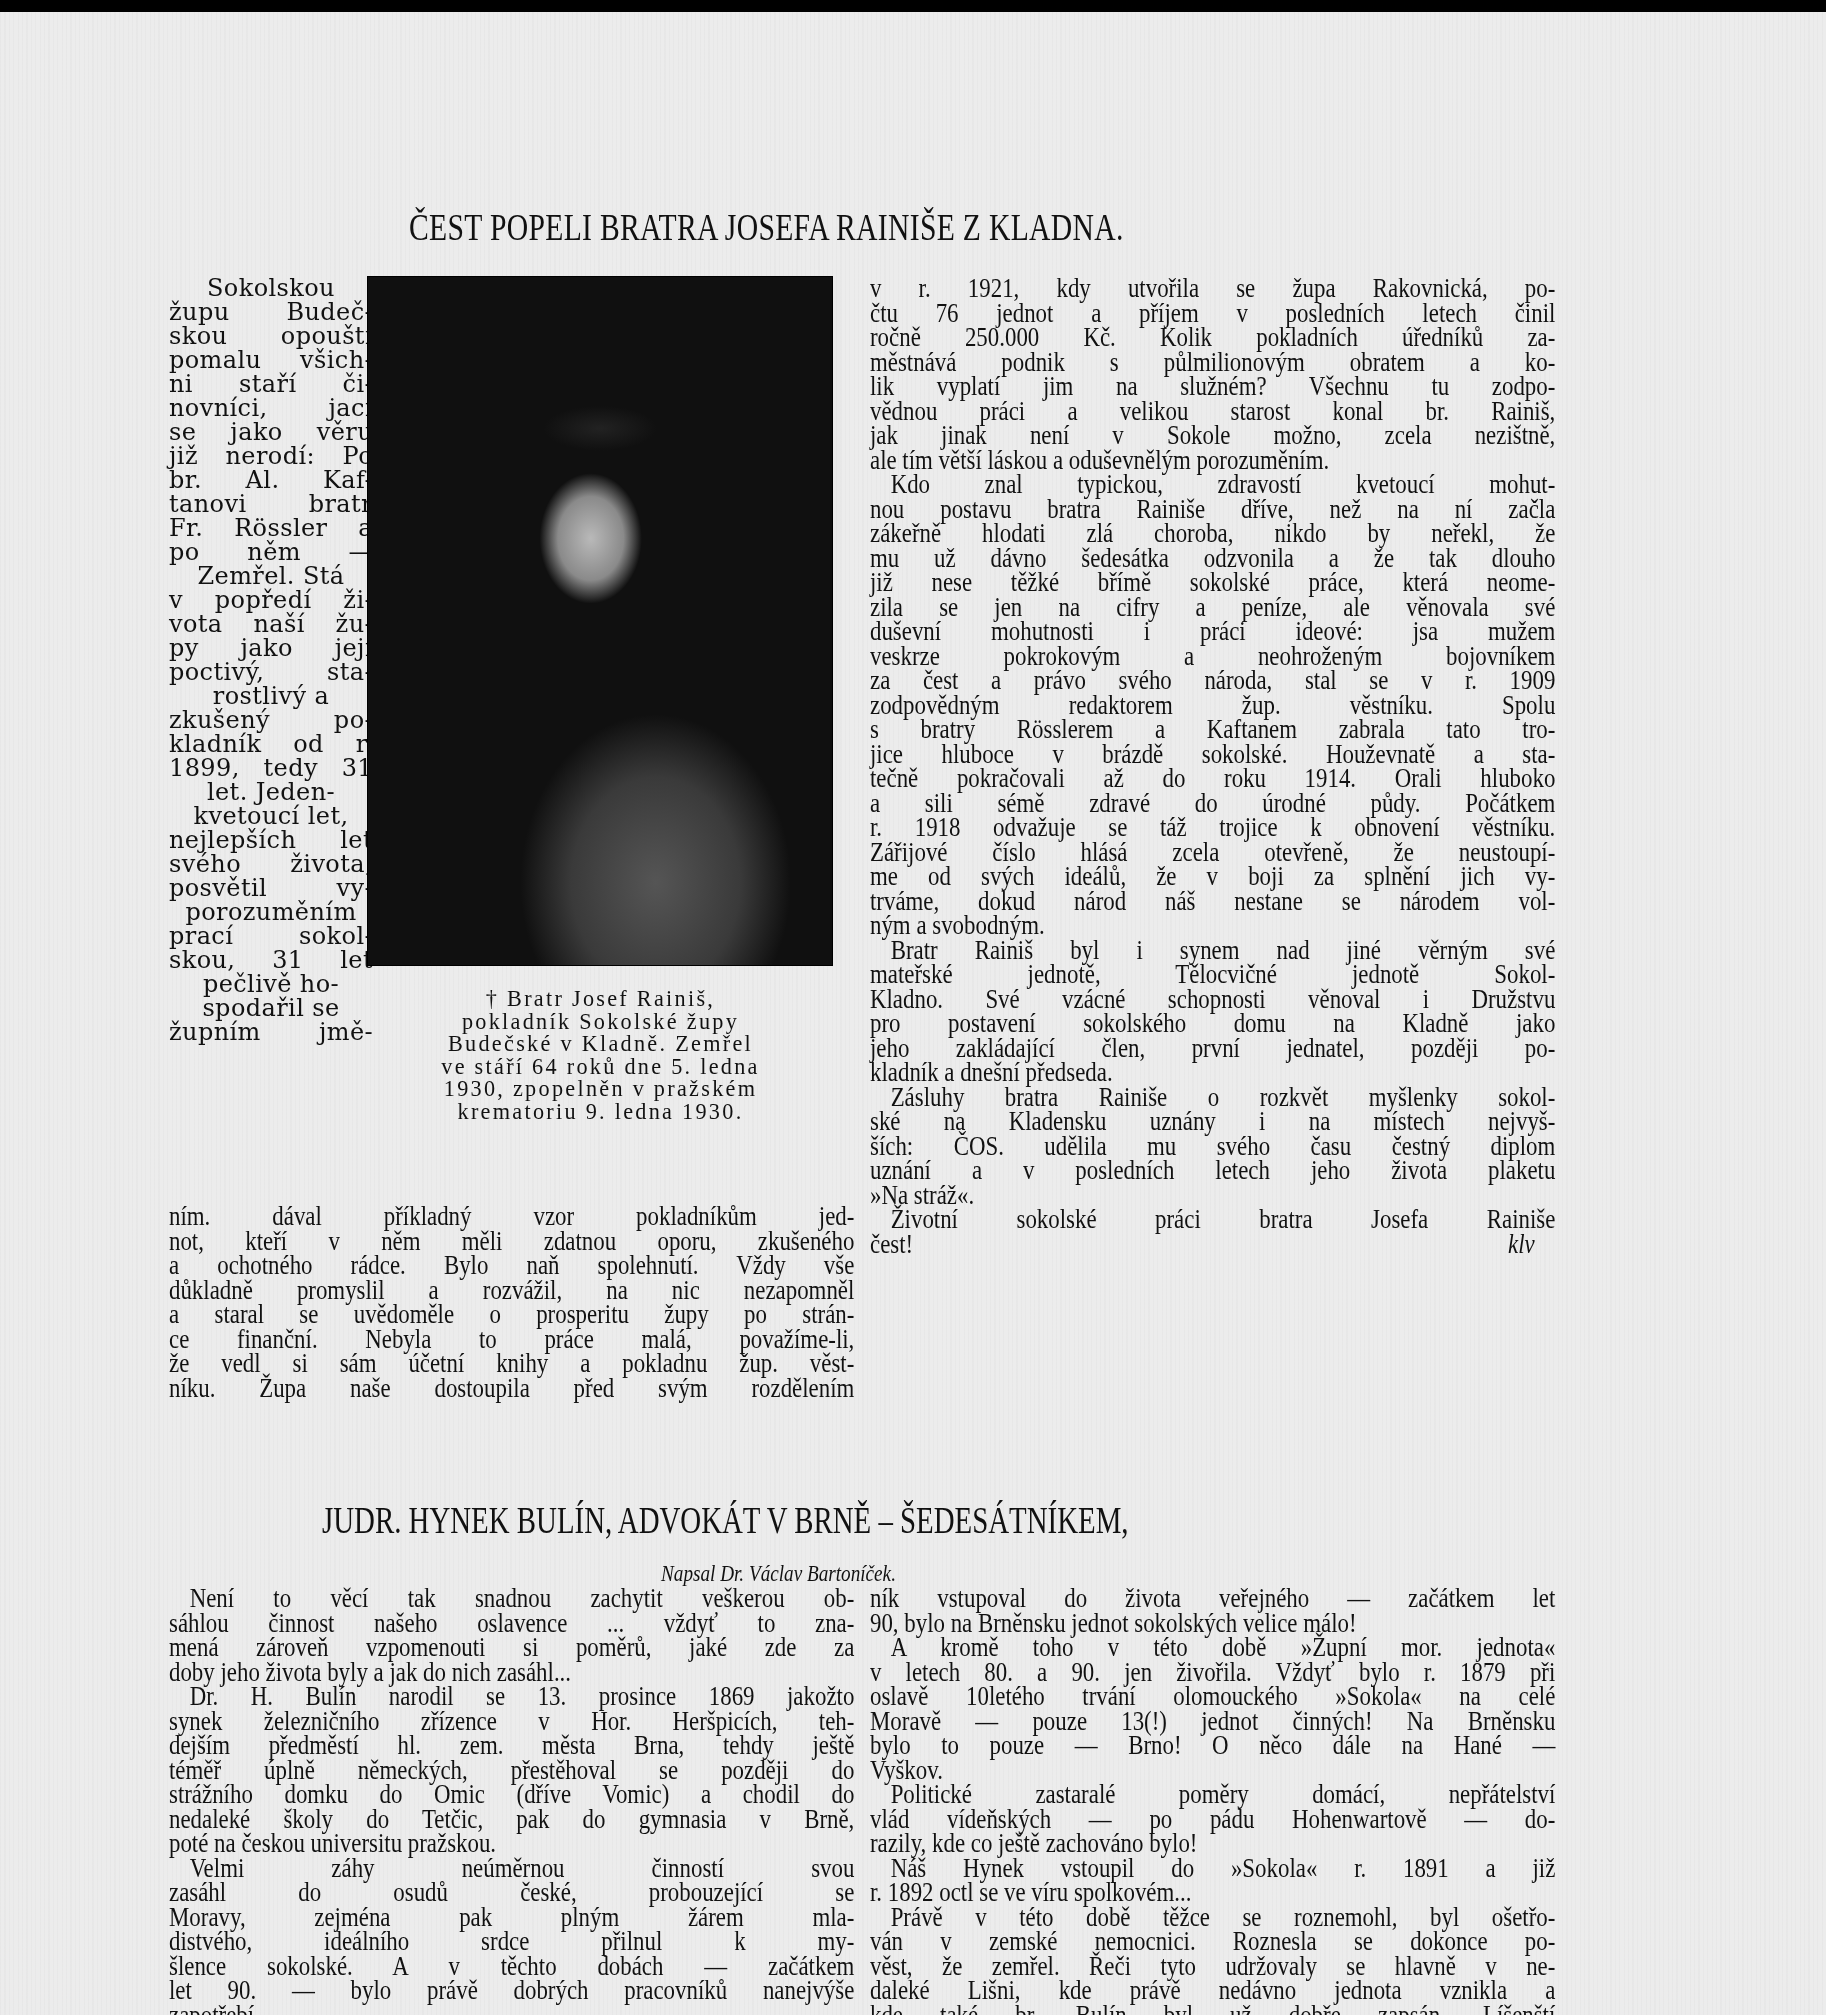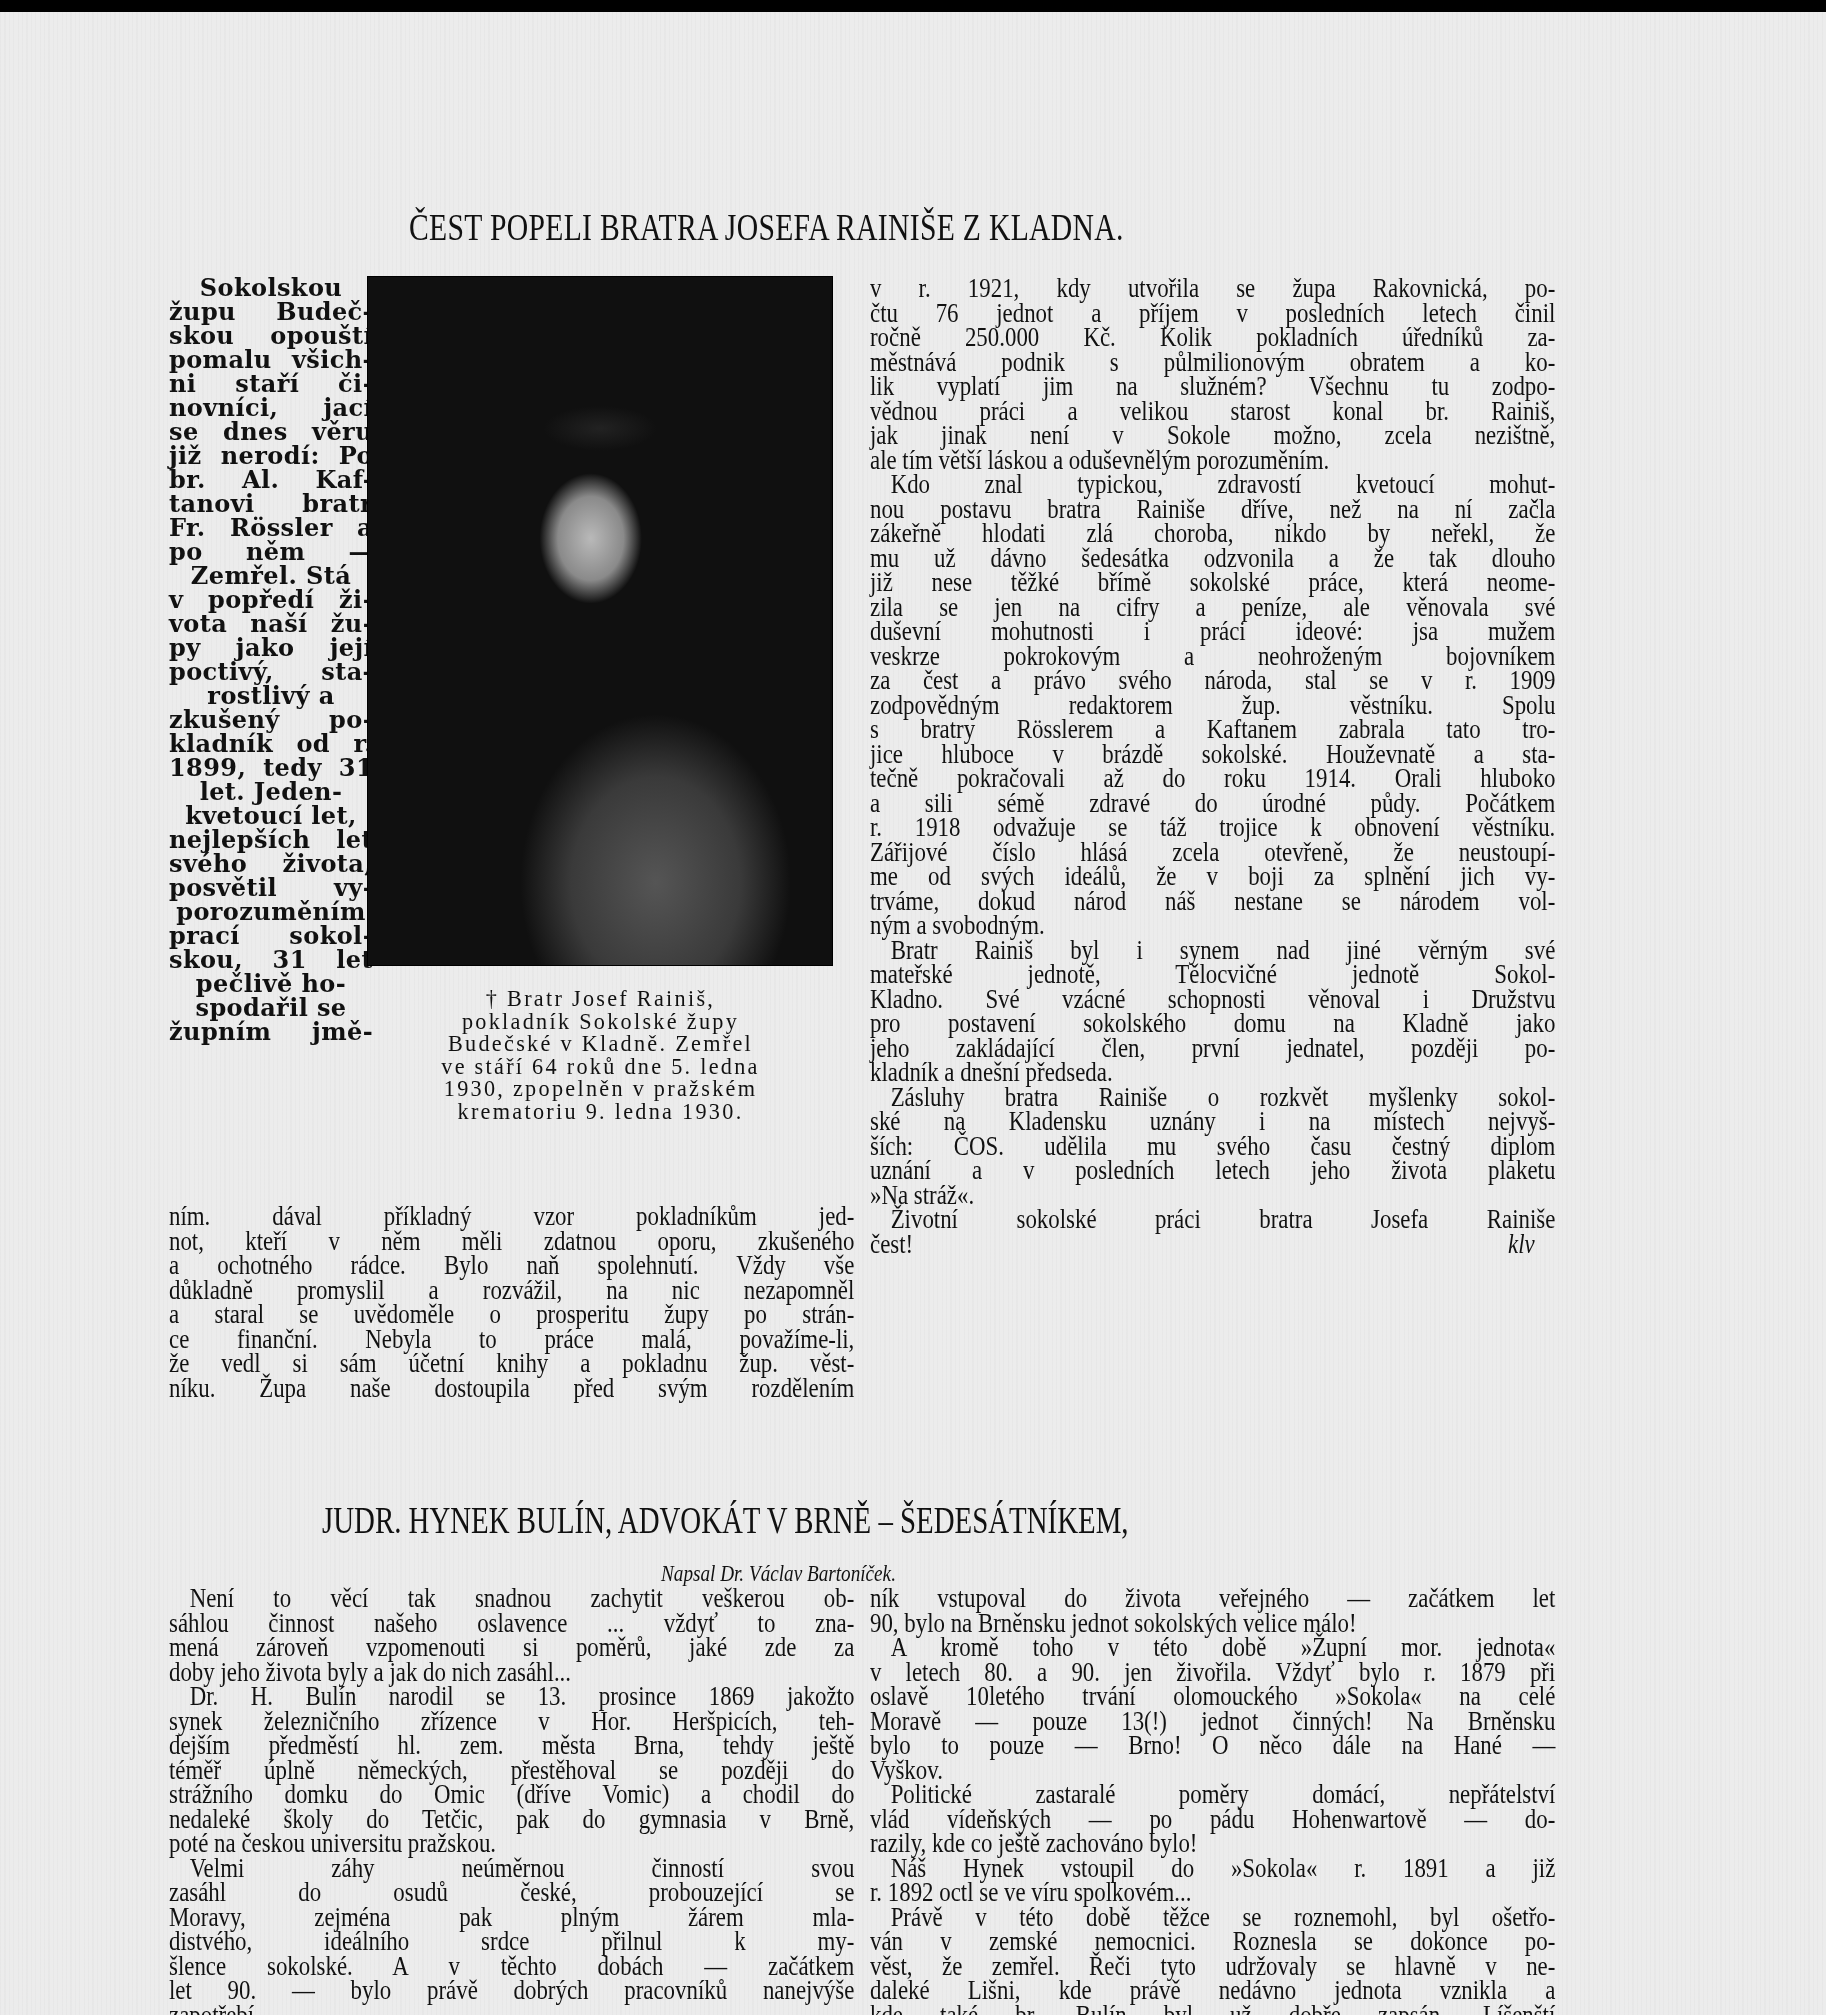--- a/index.html
+++ b/index.html
@@ -3,21 +3,21 @@
 <meta charset="utf-8">
 <style>
   html, body { margin:0; padding:0; }
   body { width:1826px; height:2354px; background:#000; position:relative; overflow:hidden; }
   .page { position:absolute; left:0; top:12px; width:1826px; height:2341px; background:#ececec;
           background-image: repeating-linear-gradient(90deg, rgba(0,0,0,0.018) 0 1.2px, transparent 1.2px 4.4px); }
   .serif { font-family: "Liberation Serif", "DejaVu Serif", serif; color:#111; }
   .title1 { position:absolute; left:409px; top:193px; font-size:38px; letter-spacing:0.4px; transform:scaleX(0.78); transform-origin:left top; white-space:nowrap; }
   .col { position:absolute; font-size:26.6px; line-height:24.5px; white-space:nowrap; }
   .col div { height:24.5px; }
-  .narrow { left:169px; top:264px; width:204px; font-family:"DejaVu Serif", serif; font-weight:bold; font-size:24px; line-height:24px; letter-spacing:0.4px; }
+  .narrow { left:169px; top:264px; width:204px; font-family:"DejaVu Serif", serif; font-weight:normal; font-size:24px; line-height:24px; letter-spacing:0.4px; }
   .narrow div { height:24px; text-align:justify; text-align-last:justify; }
   .narrow div.c { text-align-last:center; }
   .photo { position:absolute; left:367px; top:264px; width:464px; height:688px; background:
       radial-gradient(ellipse 73px 93px at 48% 38%, #b9b9b9 0%, #8a8a8a 45%, transparent 70%),
       radial-gradient(ellipse 169px 210px at 62% 88%, #555 0%, #3a3a3a 50%, transparent 80%),
       radial-gradient(ellipse 81px 32px at 50% 22%, #222 0%, transparent 70%),
       #101010; border:0.8px solid #000; }
   .caption { position:absolute; left:369px; top:975px; width:463px; font-size:23.4px; line-height:22px; text-align:center; letter-spacing:2.4px; transform:scaleX(0.95); transform-origin:center top; }
   .caption div { height:22.6px; }
   .rcol { left:870px; width:687px; }
@@ -36,21 +36,21 @@
 
   <div class="title1 serif">ČEST POPELI BRATRA JOSEFA RAINIŠE Z KLADNA.</div>
 
   <div class="col narrow serif" id="narrow">
       <div class="c">Sokolskou</div>
       <div>župu Budeč-</div>
       <div>skou opouští</div>
       <div>pomalu všich-</div>
       <div>ni staří či-</div>
       <div>novníci, jací</div>
-      <div>se dnes věru</div>
+      <div>se jako věru</div>
       <div>již nerodí: Po</div>
       <div>br. Al. Kaf-</div>
       <div>tanovi bratr</div>
       <div>Fr. Rössler a</div>
       <div>po něm —</div>
       <div class="c">Zemřel. Stá</div>
       <div>v popředí ži-</div>
       <div>vota naší žu-</div>
       <div>py jako její</div>
       <div>poctivý, sta-</div>

